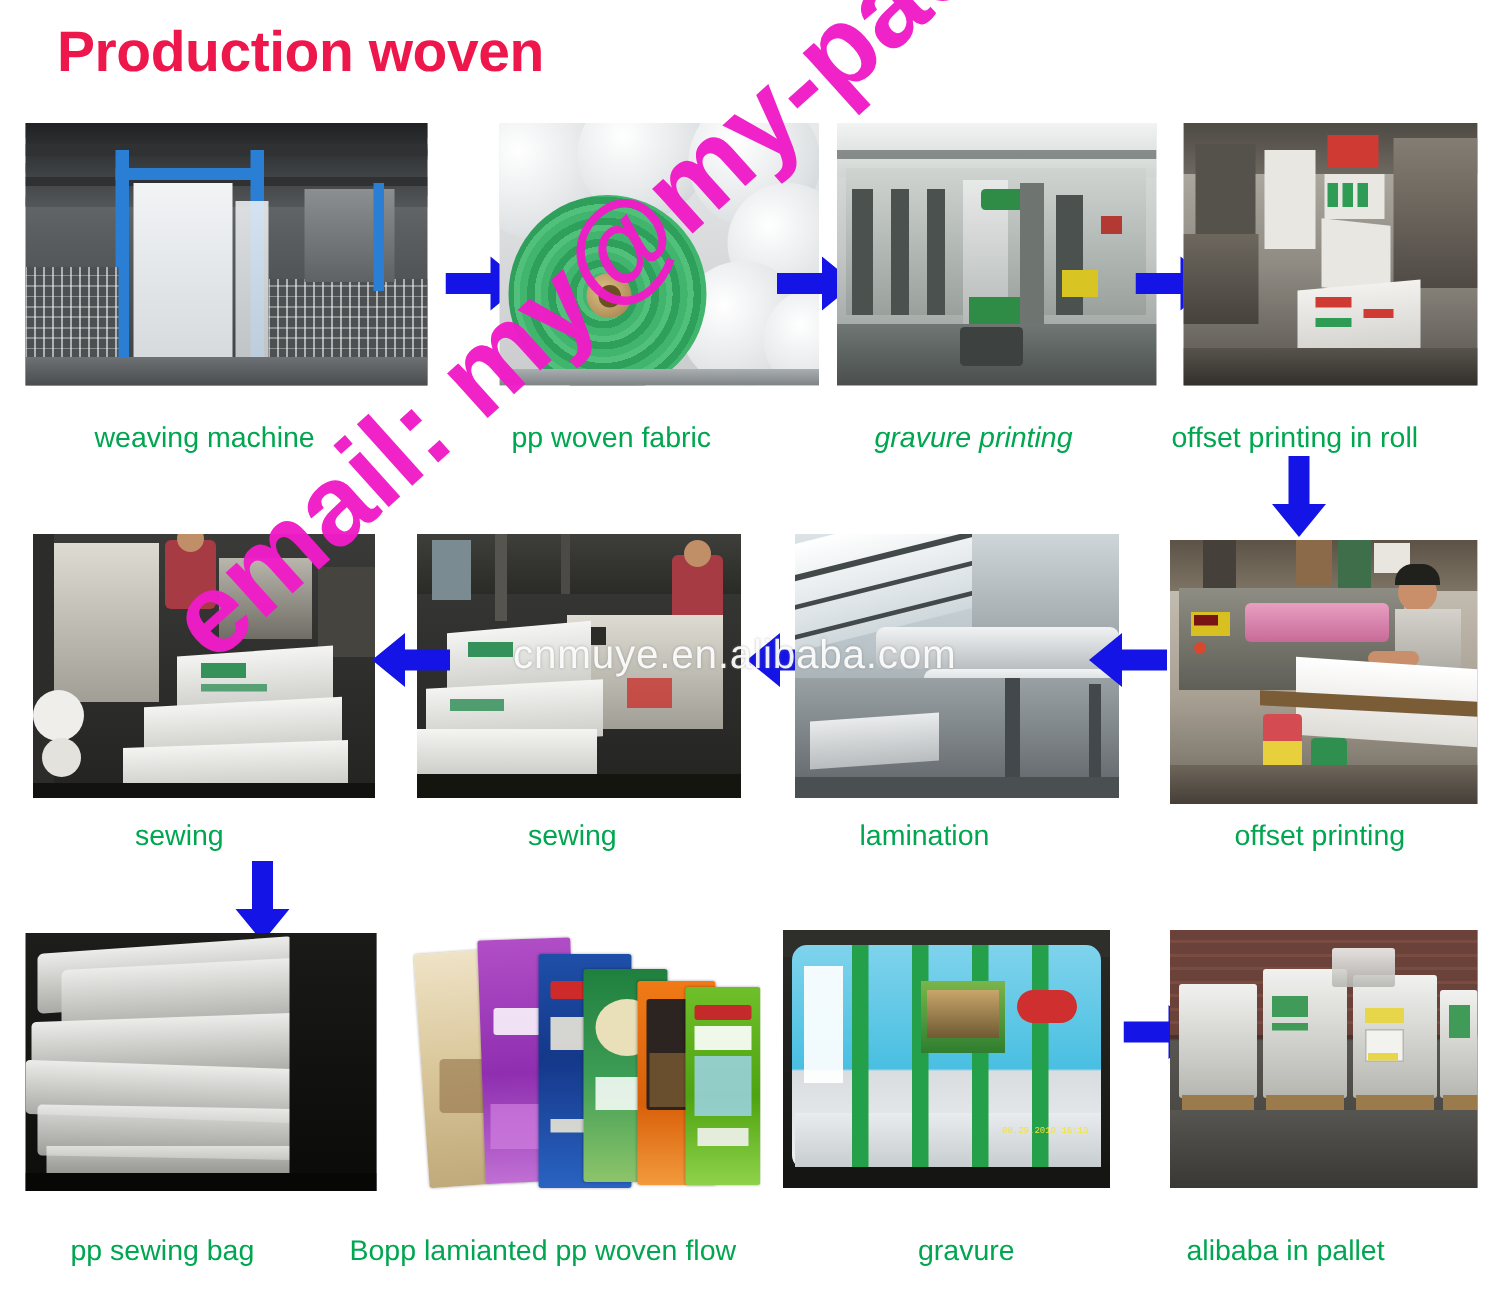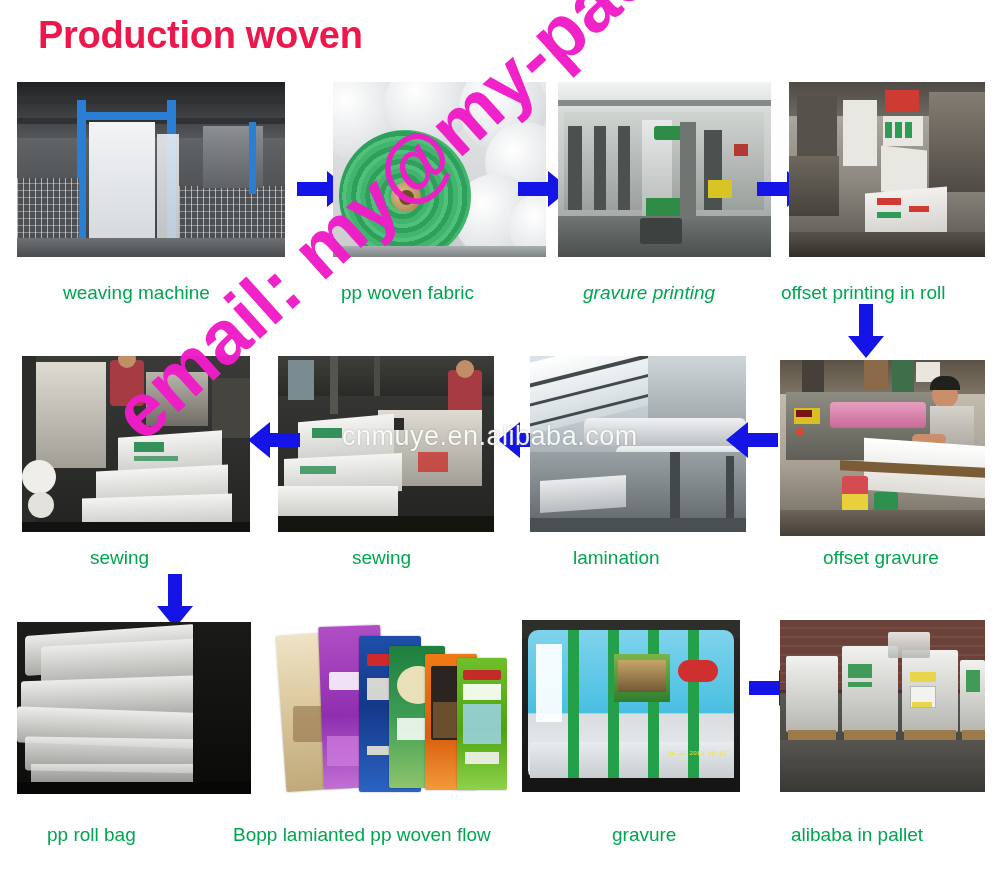--- a/index.html
+++ b/index.html
@@ -368,41 +368,41 @@
     <div class="lay" style="left:150px;top:46px;width:44px;height:52px;background:linear-gradient(#d4d2cb,#a3a199);"></div>
     <div class="lay skin" style="left:132px;top:74px;width:34px;height:10px;border-radius:5px;"></div>
     <div class="lay sheets" style="left:84px;top:82px;width:121px;height:52px;transform:skewY(4deg);"></div>
     <div class="lay" style="left:60px;top:104px;width:145px;height:10px;background:#7a5c36;transform:skewY(3deg);"></div>
     <div class="lay bucket" style="left:62px;top:116px;width:26px;height:34px;border-radius:3px;"></div>
     <div class="lay" style="left:62px;top:134px;width:26px;height:16px;background:#e8cf3c;"></div>
     <div class="lay" style="left:94px;top:132px;width:24px;height:22px;background:#2f8f4e;border-radius:3px;"></div>
     <div class="lay" style="left:0;top:150px;width:100%;height:26px;background:linear-gradient(#6e655a,#453f38);"></div>
   </div>
 </div>
-<div class="caption" style="left:823px; top:548px;">offset gravure</div>
+<div class="caption" style="left:823px; top:548px;">offset printing</div>
 
 <div class="arrow" style="left:155px; top:574px;">
   <svg width="40" height="54" viewBox="0 0 40 54" aria-hidden="true">
     <path d="M13,0 L27,0 L27,32 L38,32 L20,54 L2,32 L13,32 Z" fill="#1414E6"></path>
   </svg>
 </div>
 
 <div class="photo p9" style="left:17px; top:622px; width:234px; height:172px;">
   <div class="scene">
     <div class="lay bale" style="left:8px;top:8px;width:170px;height:40px;transform:skewY(-4deg);border-radius:4px;"></div>
     <div class="lay bale" style="left:24px;top:20px;width:180px;height:44px;transform:skewY(-3deg);border-radius:4px;"></div>
     <div class="lay bale" style="left:4px;top:56px;width:196px;height:40px;transform:skewY(-2deg);border-radius:3px;"></div>
     <div class="lay bale" style="left:0;top:88px;width:200px;height:36px;transform:skewY(2deg);border-radius:3px;"></div>
     <div class="lay bale" style="left:8px;top:116px;width:188px;height:34px;transform:skewY(1deg);border-radius:3px;opacity:.92;"></div>
     <div class="lay bale" style="left:14px;top:142px;width:172px;height:24px;opacity:.8;"></div>
     <div class="lay" style="left:176px;top:0;width:58px;height:172px;background:linear-gradient(#1a1a18,#0a0a09);"></div>
     <div class="lay" style="left:0;top:160px;width:100%;height:12px;background:#070706;"></div>
   </div>
 </div>
-<div class="caption" style="left:47px; top:825px;">pp roll bag</div>
+<div class="caption" style="left:47px; top:825px;">pp sewing bag</div>
 
 <div class="photo p10" style="left:275px; top:618px; width:232px; height:178px;">
   <div class="scene">
 
     <div class="lay bag" style="left:6px;top:16px;width:66px;height:156px;transform:rotate(-4deg);
          background:linear-gradient(#efe3c6 0%,#d9c69a 50%,#c0a97a 100%);"></div>
     <div class="lay" style="left:18px;top:88px;width:40px;height:36px;background:#8d6a3f;opacity:.55;border-radius:3px;"></div>
 
     <div class="lay bag" style="left:46px;top:8px;width:62px;height:162px;transform:rotate(-2deg);
          background:linear-gradient(#b14ec6 0%,#8f2fb0 55%,#c06fd4 100%);"></div>

